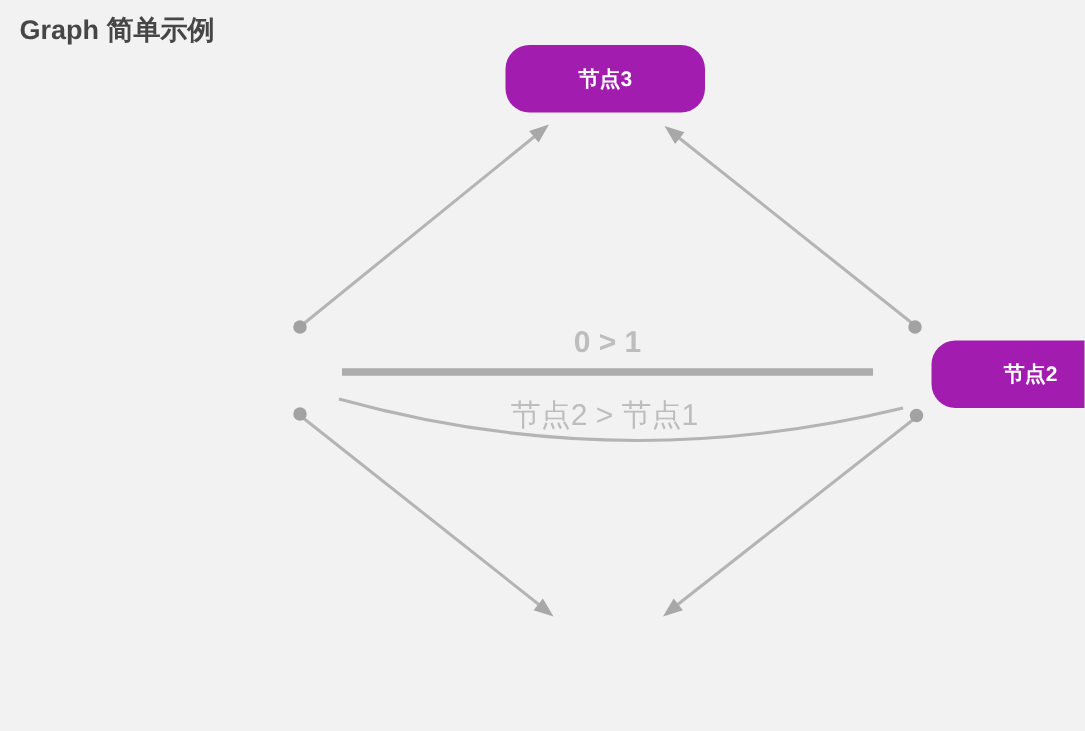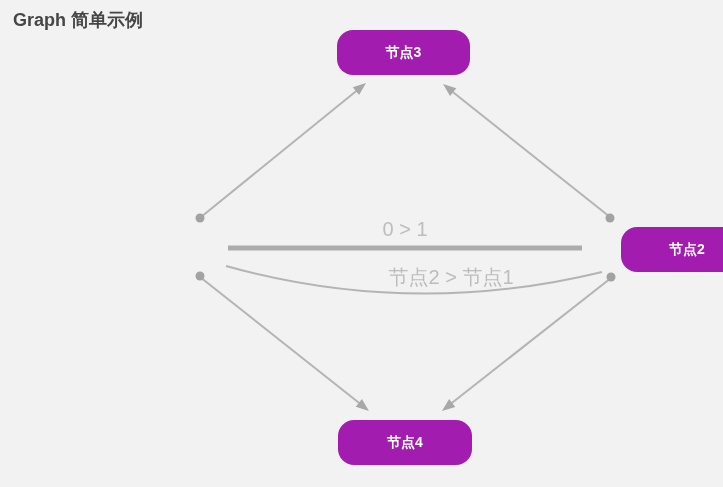--- a/index.html
+++ b/index.html
@@ -50,22 +50,22 @@
   .node-2 { left: 581px; top: 227px; width: 132px; height: 45px; margin-left: 40px; }
   .node-3 { left: 337px; top: 30px;  width: 133px; height: 45px; }
   .node-4 { left: 338px; top: 420px; width: 134px; height: 45px; }
   .edge-label {
     position: absolute;
     transform: translate(-50%, -50%);
     font-size: 20px;
     color: #bdbdbd;
     white-space: nowrap;
   }
-  .edge-label-01     { left: 405px; top: 229px; }
-  .edge-label-n2n1   { left: 403px; top: 277px; margin-left: 48px; }
+  .edge-label-01     { left: 405px; top: 229px; font-weight: bold; }
+  .edge-label-n2n1   { left: 403px; top: 277px; }
 </style>
 </head>
 <body>
 
 <div class="canvas">
 
   <h1 class="chart-title">Graph 简单示例</h1>
 
   <svg class="edges" viewBox="0 0 723 487">
 
@@ -89,20 +89,17 @@
 
     <path class="edge-line" d="M 602,272 Q 413,318 226,266"></path>
   </svg>
 
   <div class="node node-2">
     <span class="node-label">节点2</span>
   </div>
   <div class="node node-3">
     <span class="node-label">节点3</span>
   </div>
-  <div class="node node-4">
-    <span class="node-label">节点4</span>
-  </div>
 
   <div class="edge-label edge-label-01">0 &gt; 1</div>
   <div class="edge-label edge-label-n2n1">节点2 &gt; 节点1</div>
 
 </div>
 
 </body></html>

